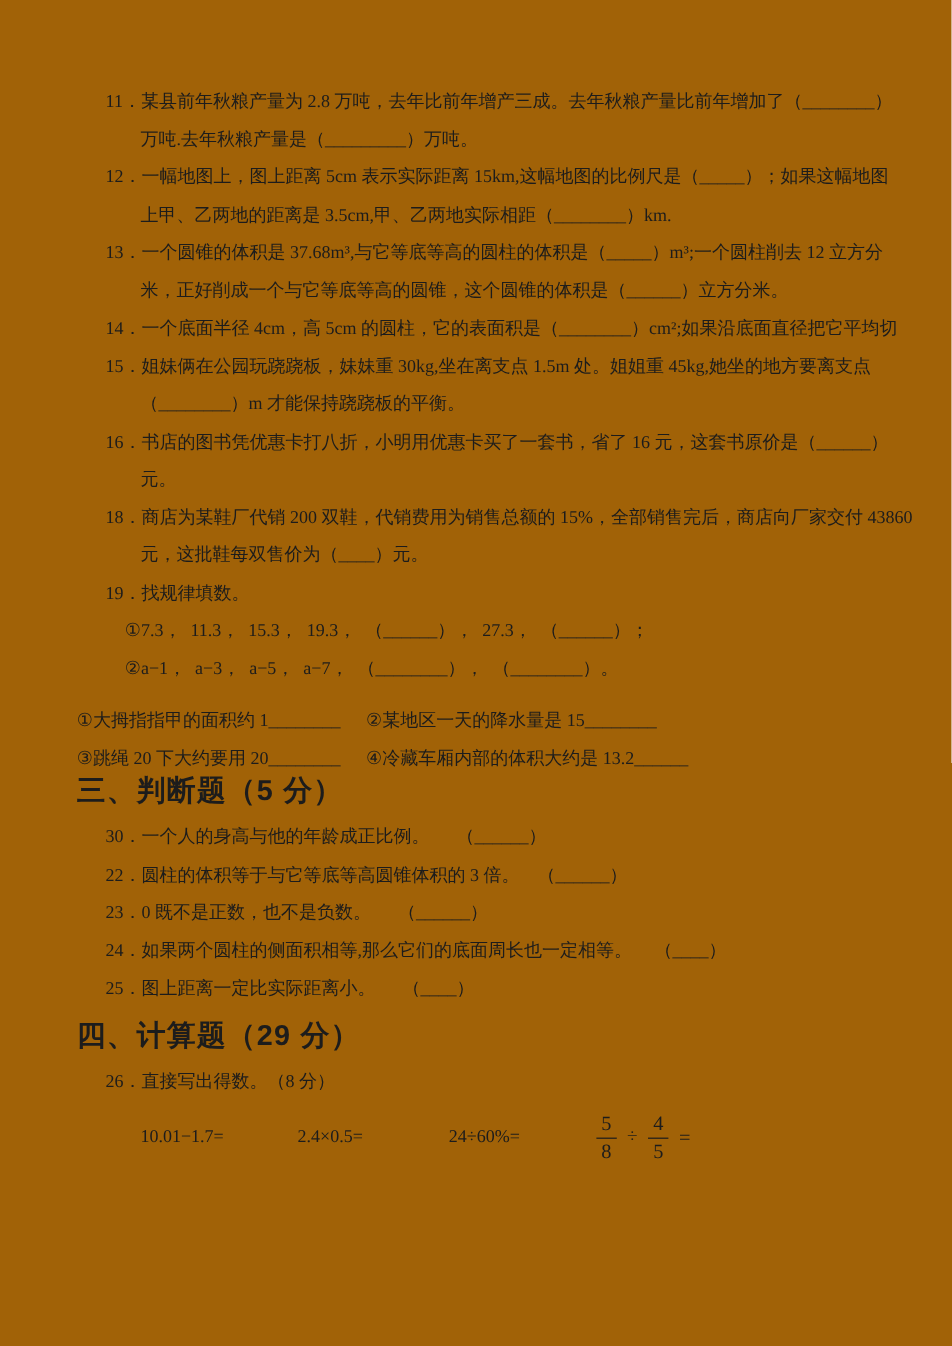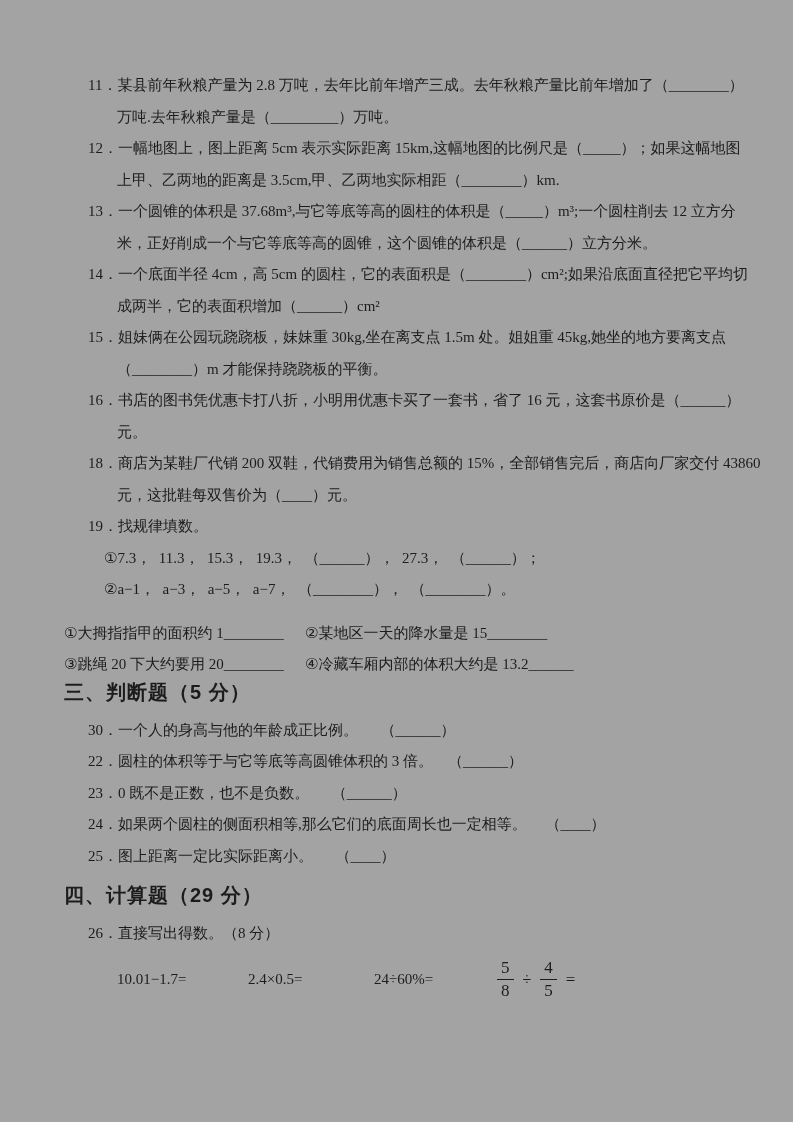--- a/index.html
+++ b/index.html
@@ -1,38 +1,38 @@
 <!DOCTYPE html>
 <html><head>
 <meta charset="utf-8">
 <style>
   html,body{margin:0;padding:0;background:#ffffff;}
   .page{
     position:relative;
     width:793px;height:1122px;
     margin:0 auto;
-    background:#a3a3a3;
+    background:#a16207;
     color:#1c1c1c;
     font-family:"Liberation Serif","DejaVu Serif","DejaVu Sans",serif;
     font-size:15px;
     overflow:hidden;
     box-sizing:border-box;
     padding:70px 17px 0 64px;
   }
   .line{
     height:31.5px;
     line-height:31.5px;
     white-space:pre;
   }
   .problem{margin-left:24px;}
   .cont{margin-left:53px;}
   .sub{margin-left:40px;}
   .heading{
     height:46px;line-height:46px;
-    font-size:20px;font-weight:700;
+    font-size:24px;font-weight:700;
     font-family:"Liberation Sans","DejaVu Sans",sans-serif;
     margin-left:0;
     letter-spacing:1px;
   }
   .twocol span:first-child{display:inline-block;min-width:241px;margin-top:12px;}
   .l-calc{
     margin-left:53px;
     height:60px;
     display:flex;
     align-items:center;
@@ -56,21 +56,20 @@
 
 <div class="page">
   <div id="lines">
       <div class="line problem">11．某县前年秋粮产量为 2.8 万吨，去年比前年增产三成。去年秋粮产量比前年增加了（________）</div>
       <div class="line cont">万吨.去年秋粮产量是（_________）万吨。</div>
       <div class="line problem">12．一幅地图上，图上距离 5cm 表示实际距离 15km,这幅地图的比例尺是（_____）；如果这幅地图</div>
       <div class="line cont">上甲、乙两地的距离是 3.5cm,甲、乙两地实际相距（________）km.</div>
       <div class="line problem">13．一个圆锥的体积是 37.68m³,与它等底等高的圆柱的体积是（_____）m³;一个圆柱削去 12 立方分</div>
       <div class="line cont">米，正好削成一个与它等底等高的圆锥，这个圆锥的体积是（______）立方分米。</div>
       <div class="line problem">14．一个底面半径 4cm，高 5cm 的圆柱，它的表面积是（________）cm²;如果沿底面直径把它平均切</div>
-      <div class="line cont">成两半，它的表面积增加（______）cm²</div>
       <div class="line problem">15．姐妹俩在公园玩跷跷板，妹妹重 30kg,坐在离支点 1.5m 处。姐姐重 45kg,她坐的地方要离支点</div>
       <div class="line cont">（________）m 才能保持跷跷板的平衡。</div>
       <div class="line problem">16．书店的图书凭优惠卡打八折，小明用优惠卡买了一套书，省了 16 元，这套书原价是（______）</div>
       <div class="line cont">元。</div>
       <div class="line problem">18．商店为某鞋厂代销 200 双鞋，代销费用为销售总额的 15%，全部销售完后，商店向厂家交付 43860</div>
       <div class="line cont">元，这批鞋每双售价为（____）元。</div>
       <div class="line problem">19．找规律填数。</div>
       <div class="line sub">①7.3，  11.3，  15.3，  19.3，  （______），  27.3，  （______）；</div>
       <div class="line sub">②a−1，  a−3，  a−5，  a−7，  （________），  （________）。</div>
       <div class="line twocol"><span>①大拇指指甲的面积约 1________</span><span>②某地区一天的降水量是 15________</span></div>

